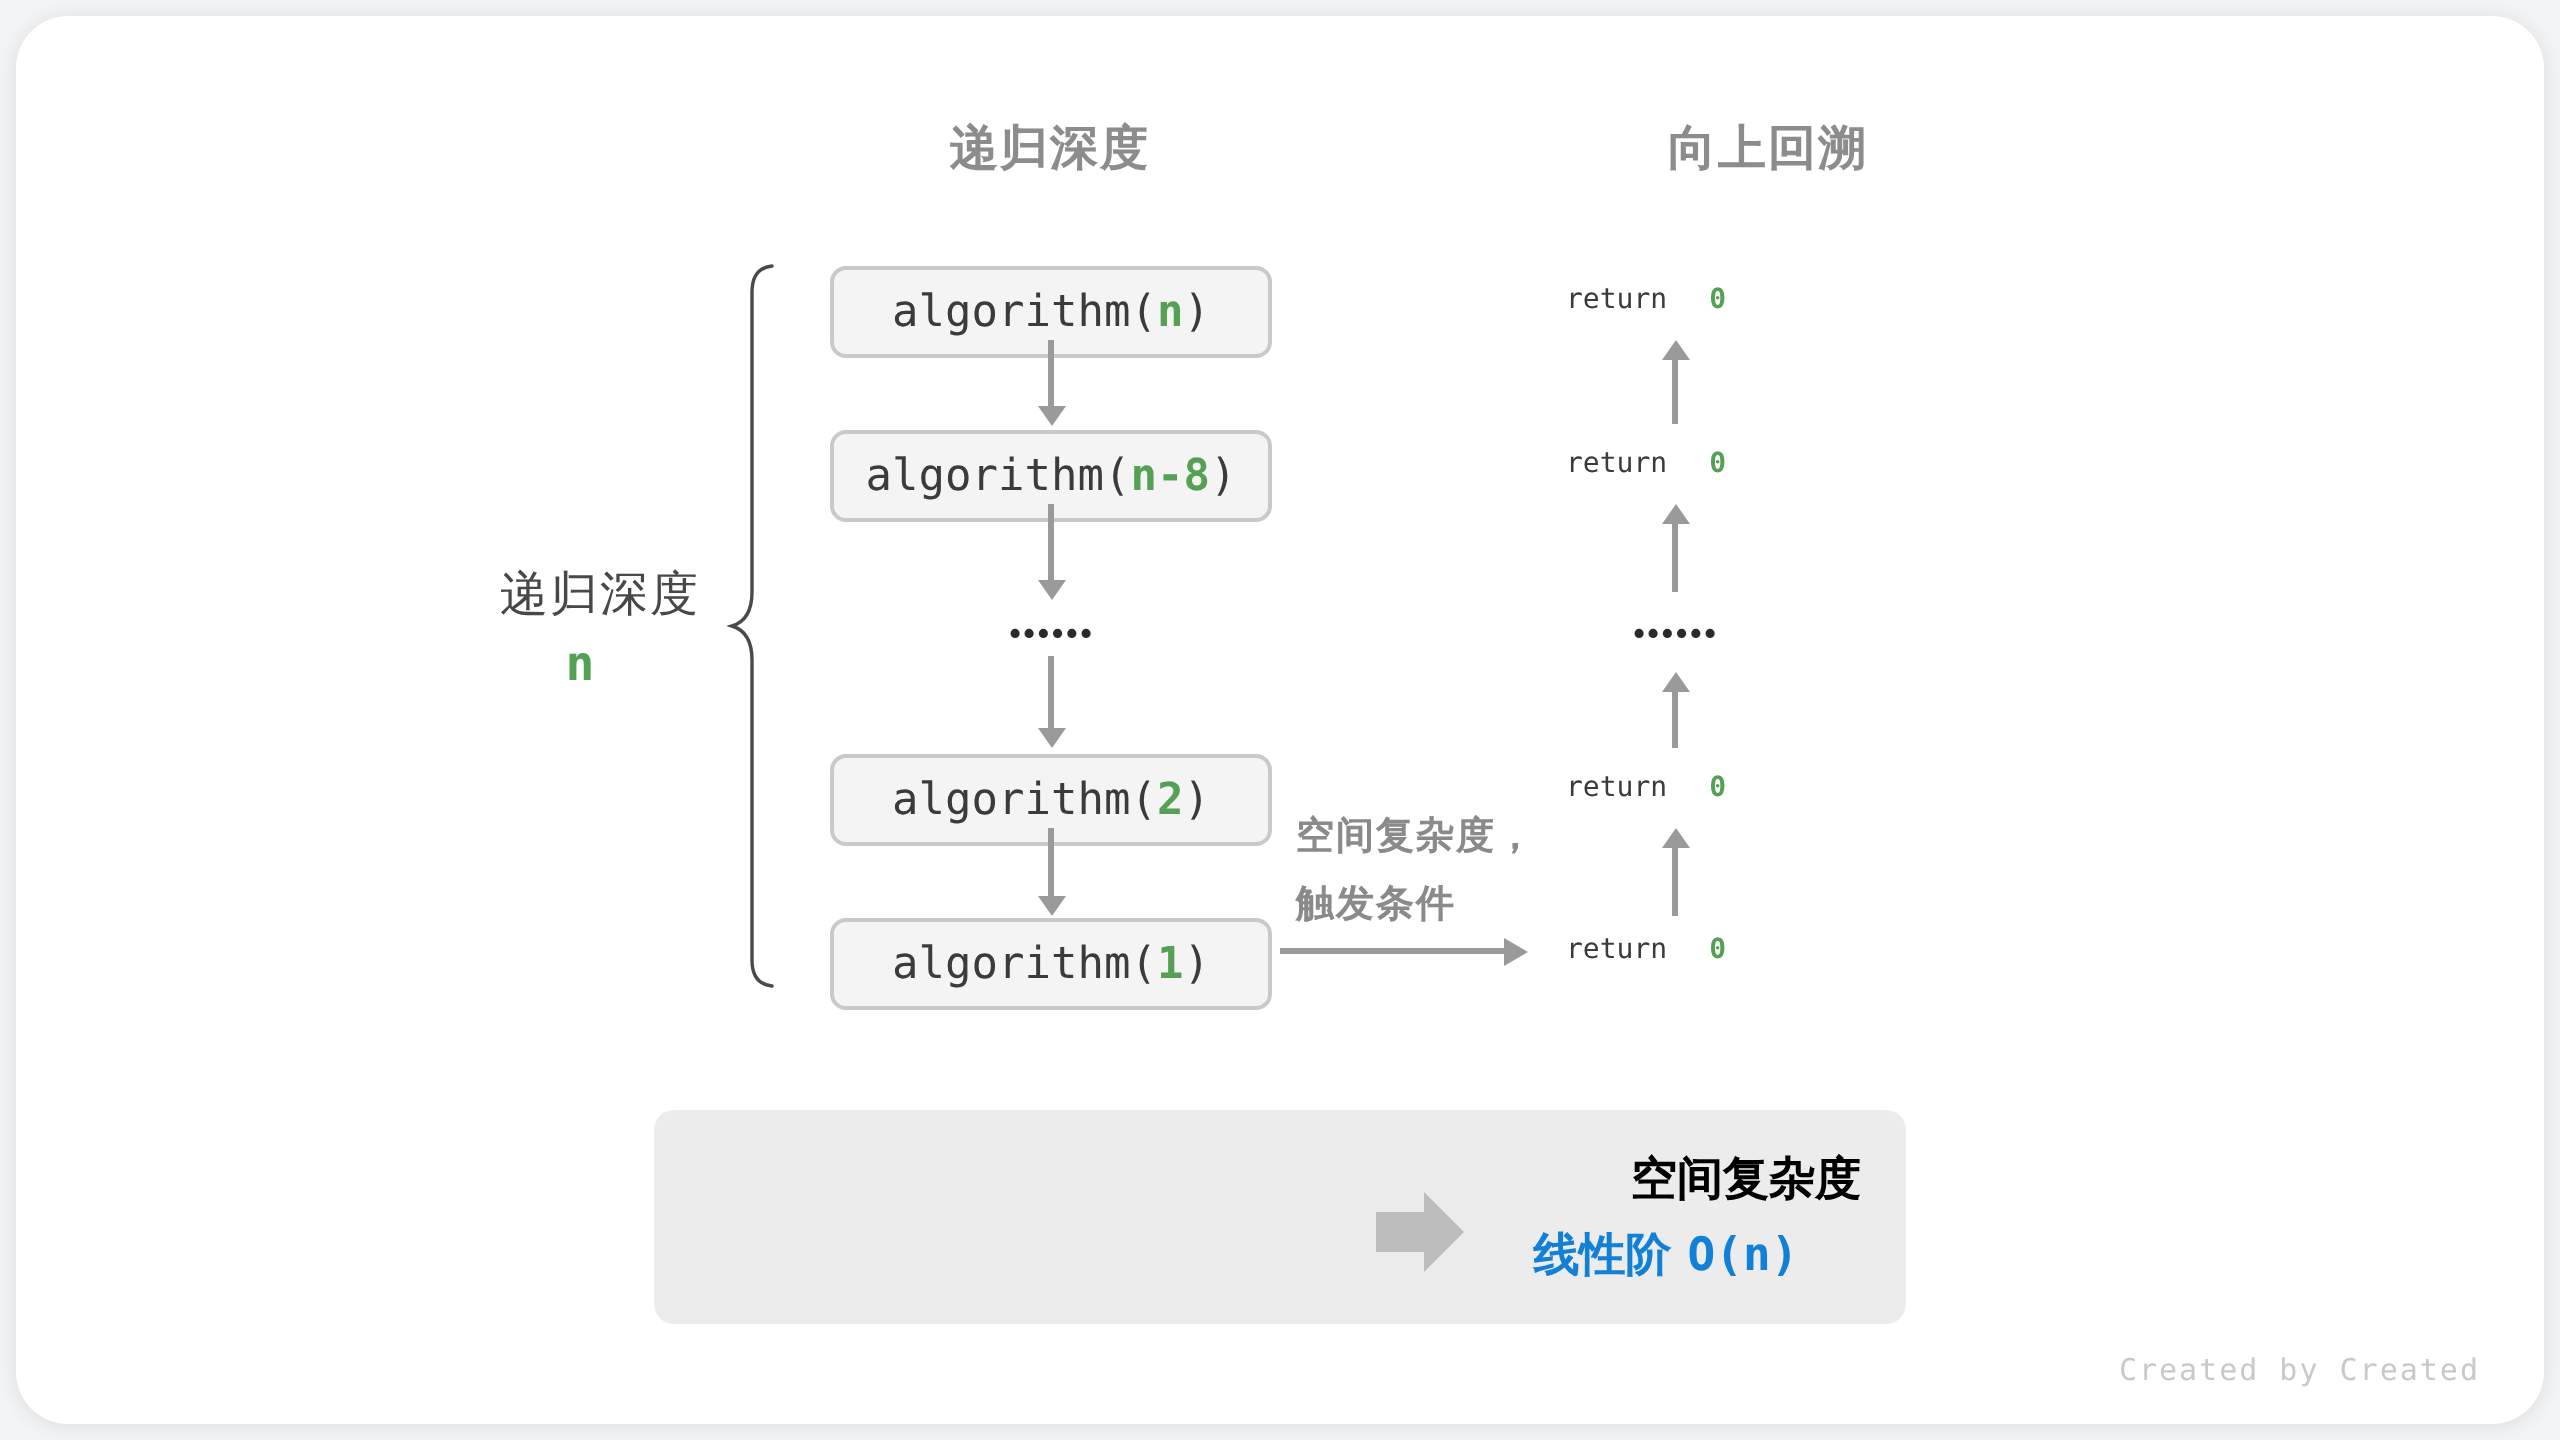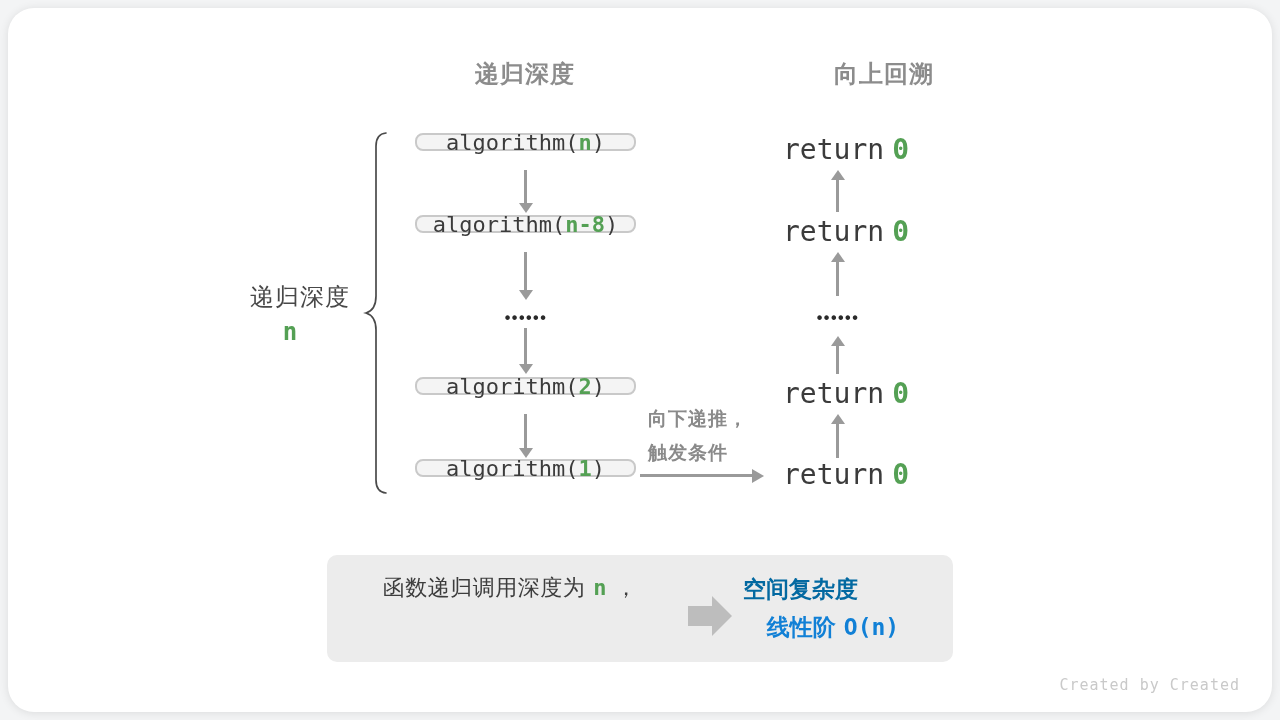--- a/index.html
+++ b/index.html
@@ -19,31 +19,31 @@
     box-shadow:0 1px 10px rgba(0,0,0,0.10);
   }
   .abs{position:absolute;}
   .hdr{
     width:220px;text-align:center;
     font-size:24px;font-weight:700;color:#8c8c8c;
     letter-spacing:1px;
   }
   .mono{font-family:"DejaVu Sans Mono","Liberation Mono",monospace;}
   .box{
-    left:415px;width:221px;height:18px;box-sizing:border-box;
+    left:415px;width:221px;height:46px;box-sizing:border-box;
     background:#f4f4f4;border:2px solid #c9c9c9;border-radius:8px;
     display:flex;align-items:center;justify-content:center;
     font-family:"DejaVu Sans Mono","Liberation Mono",monospace;
     font-size:22px;color:#3b3b3b;
   }
   .var{color:var(--green);font-weight:700;font-family:"DejaVu Sans Mono","Liberation Mono",monospace;}
   .ret{
-    left:783px;display:flex;gap:8px;
+    left:783px;display:flex;gap:21px;
     font-family:"DejaVu Sans Mono","Liberation Mono",monospace;
-    font-size:28px;color:#3b3b3b;line-height:22px;
+    font-size:14px;color:#3b3b3b;line-height:22px;
   }
   .dots{
     width:80px;text-align:center;color:#2a2a2a;
     font-size:16px;font-weight:700;letter-spacing:1.5px;line-height:14px;
   }
   
   .arrow-down{width:3px;background:#9a9a9a;}
   .arrow-down::after{
     content:"";position:absolute;left:50%;bottom:-10px;transform:translateX(-50%);
     border:7px solid transparent;border-bottom:0;border-top:10px solid #9a9a9a;
@@ -71,21 +71,21 @@
   .sum-left{
     left:340px;top:569px;width:340px;text-align:center;
     font-size:22px;color:#3d3d3d;line-height:37px;letter-spacing:0.5px;
   }
   .sum-left .mono{font-size:22px;}
   .sp-l{margin-left:8px;}
   .sp-r{margin-right:8px;}
   .block-arrow{left:688px;top:596px;width:44px;height:40px;display:flex;}
   .ba-tail{width:24px;height:20px;margin-top:10px;background:#bdbdbd;}
   .ba-head{width:0;height:0;border-top:20px solid transparent;border-bottom:20px solid transparent;border-left:20px solid #bdbdbd;}
-  .sum-title{left:743px;top:574px;width:180px;text-align:left;font-size:23px;font-weight:700;color:#0369a1;}
+  .sum-title{left:783px;top:574px;width:180px;text-align:center;font-size:23px;font-weight:700;color:#000000;}
   .sum-result{left:743px;top:612px;width:180px;text-align:center;font-size:23px;font-weight:700;color:var(--blue);}
   .sum-result .mono{font-weight:700;color:var(--blue);}
   .watermark{
     right:40px;top:676px;
     font-family:"DejaVu Sans Mono","Liberation Mono",monospace;
     font-size:15px;color:#c9c9c9;letter-spacing:1px;
   }
   .brace-svg{left:360px;top:128px;}
 </style>
 </head>
@@ -148,27 +148,26 @@
     <span class="var">0</span>
   </div>
 
 <div class="abs arrow-up" style="left:836px;top:180px;height:32px"></div>
 <div class="abs arrow-up" style="left:836px;top:262px;height:34px"></div>
 <div class="abs arrow-up" style="left:836px;top:346px;height:28px"></div>
 <div class="abs arrow-up" style="left:836px;top:424px;height:34px"></div>
 
 <div class="abs arrow-right" style="left:640px;top:474px;width:112px"></div>
 <div class="abs note">
-  <div>向下递推，</div>
+  <div>空间复杂度，</div>
   <div>触发条件</div>
 </div>
 
 <div class="abs summary"></div>
 <div class="abs sum-left">
-  <div><span>函数递归调用深度为</span><span class="mono var sp-l sp-r">n</span><span>，</span></div>
 </div>
 <div class="abs block-arrow">
     <div class="ba-tail"></div>
     <div class="ba-head"></div>
   </div>
 <div class="abs sum-title">空间复杂度</div>
 <div class="abs sum-result"><span>线性阶</span><span class="mono sp-l">O(</span><span class="mono">n</span><span class="mono">)</span></div>
 
 <div class="abs watermark">Created by Created</div>
 

